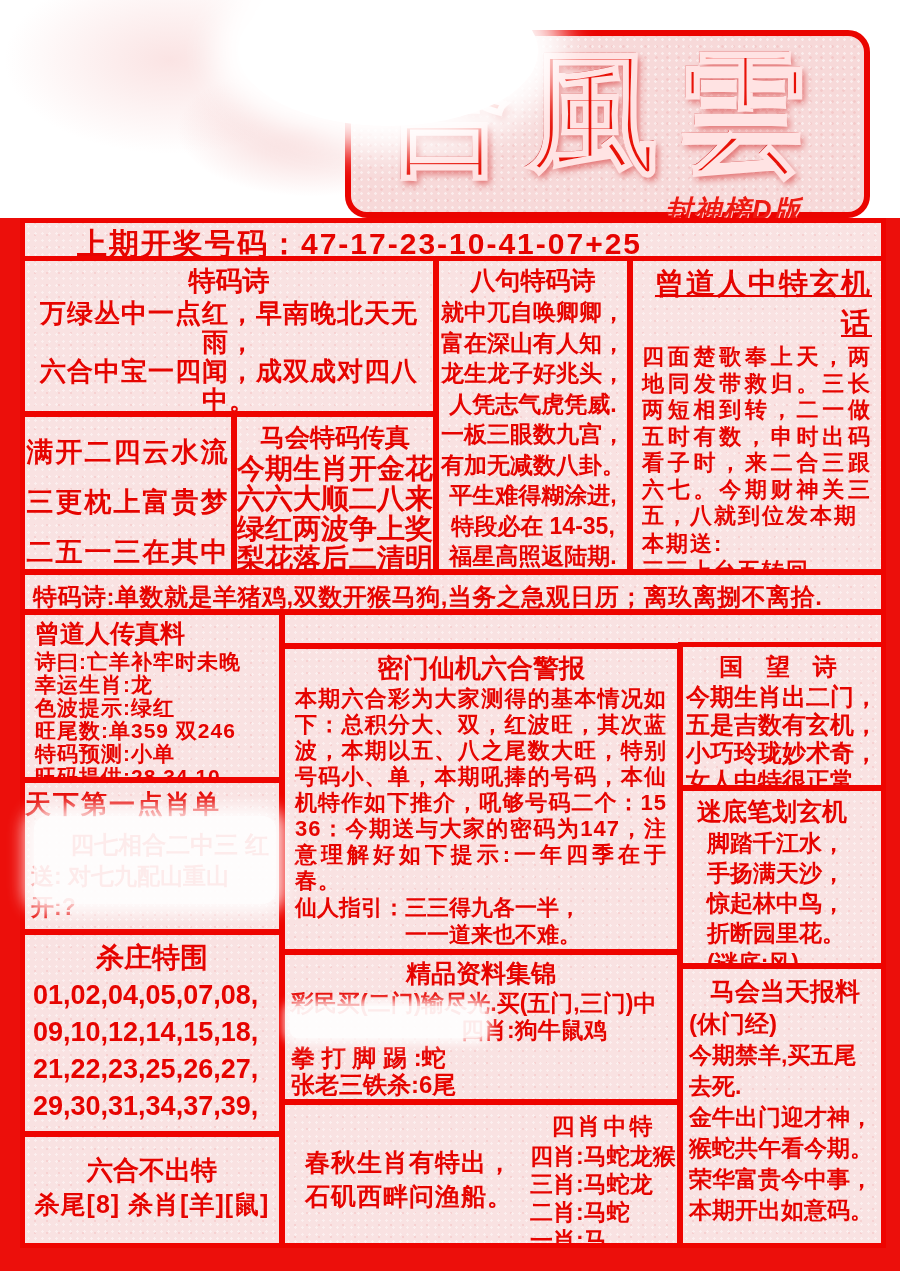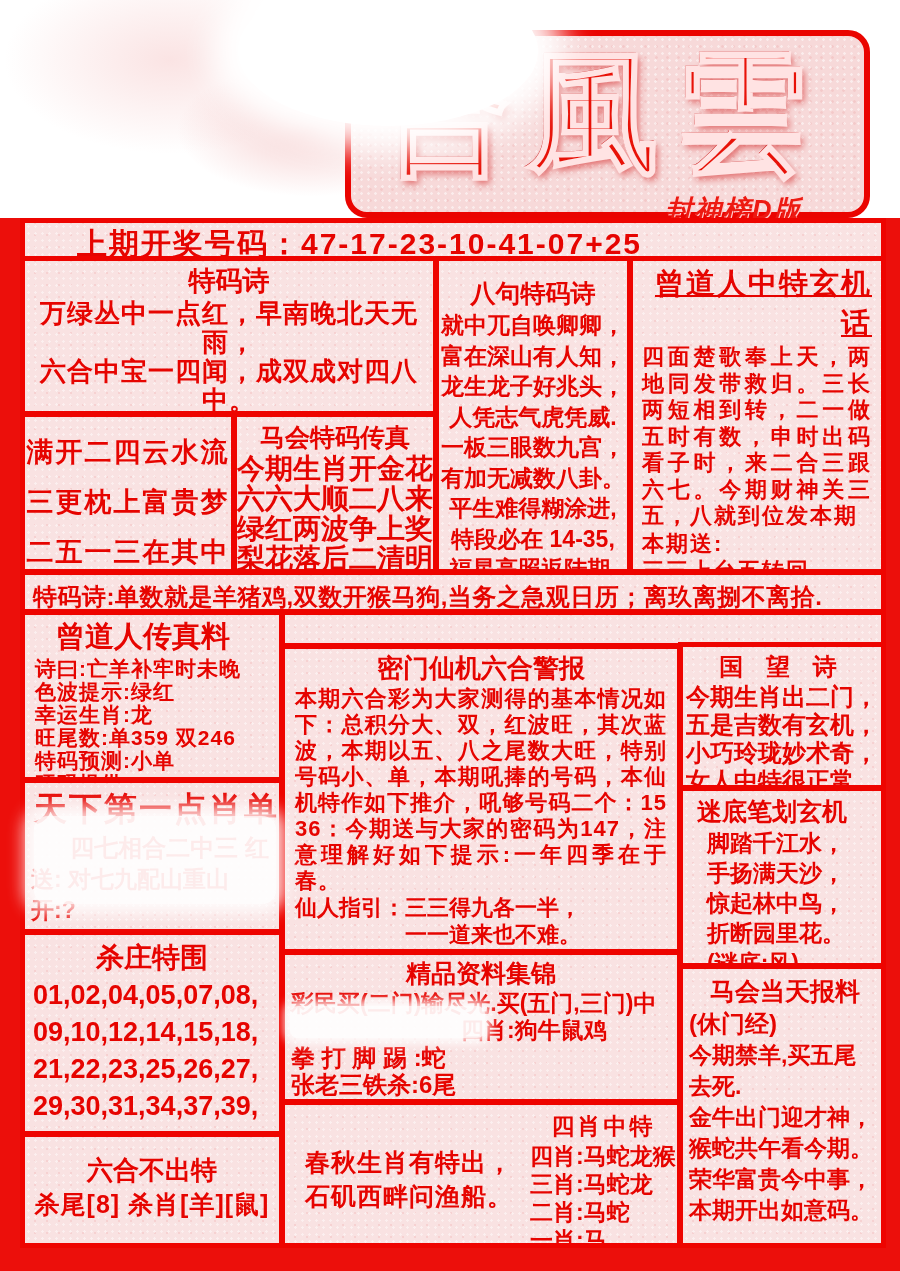--- a/index.html
+++ b/index.html
@@ -52,43 +52,43 @@
   .ctr{text-align:center;}
   .banner{left:20px;top:218px;width:866px;height:44px;font-size:30px;letter-spacing:2px;padding:1px 0 0 52px;}
   .c-tema{left:20px;top:256px;width:418px;height:160px;padding-top:2px;}
   .c-tema .t{font-size:27px;}
   .c-tema .ln{font-size:26px;line-height:29px;text-align:center;letter-spacing:1px;}
   .c-mankai{left:20px;top:412px;width:216px;height:162px;padding-top:10px;}
   .c-mankai .ln{font-size:27px;line-height:50px;text-align:center;letter-spacing:2px;}
   .c-machuan{left:232px;top:412px;width:206px;height:162px;padding-top:4px;}
   .c-machuan .t{font-size:25px;}
   .c-machuan .ln{font-size:28px;line-height:30px;text-align:center;}
-  .c-eight{left:434px;top:256px;width:198px;height:318px;padding-top:16px;}
+  .c-eight{left:434px;top:256px;width:198px;height:318px;padding-top:3px;}
   .c-eight .t{font-size:25px;}
   .c-eight .ln{font-size:23px;line-height:30.5px;text-align:center;}
   .c-xuanji{left:628px;top:256px;width:258px;height:318px;padding:3px 9px;}
   .c-xuanji .t{font-size:29px;text-align:right;letter-spacing:2px;text-decoration:underline;}
   .c-xuanji .body{font-size:22px;line-height:26.5px;text-align:justify;letter-spacing:2px;}
   .c-xuanji .ln{font-size:22px;line-height:27px;letter-spacing:2px;}
   .strip{left:20px;top:570px;width:866px;height:44px;font-size:24px;padding:6px 0 0 8px;letter-spacing:.5px;}
   .c-chuanzhen{left:20px;top:610px;width:264px;height:172px;padding:2px 0 0 10px;}
-  .c-chuanzhen .t{font-size:29px;text-align:center;padding-right:28px;}
+  .c-chuanzhen .t{font-size:25px;text-align:left;padding-right:28px;}
   .c-chuanzhen .ln{font-size:21px;line-height:23px;letter-spacing:1px;}
   .c-bose{left:280px;top:610px;width:606px;height:38px;font-size:25px;padding:2px 0 0 22px;white-space:pre;}
   .c-mimen{left:280px;top:644px;width:402px;height:310px;padding:2px 10px;}
   .c-mimen .t{font-size:26px;text-align:center;}
   .c-mimen .body{font-size:22px;line-height:26px;text-align:justify;letter-spacing:1px;}
   .c-mimen .pair{display:flex;}
   .c-mimen .lbl{font-size:22px;line-height:27px;white-space:nowrap;}
   .c-mimen .ln{font-size:22px;line-height:27px;}
   .c-guowang{left:678px;top:642px;width:208px;height:148px;padding-top:4px;}
   .c-guowang .t{font-size:24px;text-align:center;letter-spacing:8px;}
   .c-guowang .ln{font-size:24px;line-height:28px;text-align:center;}
   .c-tianxia{left:20px;top:778px;width:264px;height:156px;display:flex;flex-direction:column;padding:4px 0;}
-  .c-tianxia .t{font-size:33px;text-align:right;letter-spacing:2px;}
+  .c-tianxia .t{font-size:26px;text-align:left;letter-spacing:2px;}
   .c-tianxia .sp{flex:1;}
   .c-tianxia .l1{font-size:24px;text-align:right;padding-right:10px;}
   .c-tianxia .l2{font-size:23px;padding-left:6px;padding-bottom:2px;}
   .c-midi{left:678px;top:786px;width:208px;height:182px;padding:4px 0 0 24px;}
   .c-midi .t{font-size:25px;margin-left:-10px;}
   .c-midi .ln{font-size:23px;line-height:30px;}
   .c-shazhuang{left:20px;top:930px;width:264px;height:206px;padding:4px 0 0 8px;}
   .c-shazhuang .t{font-size:28px;text-align:center;padding-right:8px;}
   .c-shazhuang .ln{font-size:27px;line-height:37px;}
   .c-jingpin{left:280px;top:950px;width:402px;height:154px;padding:2px 6px;}
@@ -170,22 +170,22 @@
     <div class="ln">三三上台五转回，</div>
   </div>
 
   <div class="cell strip">
     <span>特码诗:单数就是羊猪鸡,双数开猴马狗,当务之急观日历；离玖离捌不离拾.</span>
   </div>
 
   <div class="cell c-chuanzhen">
     <div class="t">曾道人传真料</div>
     <div class="ln">诗曰:亡羊补牢时未晚</div>
+    <div class="ln">幸运生肖:龙</div>
     <div class="ln">色波提示:绿红</div>
-    <div class="ln">幸运生肖:龙</div>
     <div class="ln">旺尾数:单359 双246</div>
     <div class="ln">特码预测:小单</div>
     <div class="ln">旺码提供:28 34 10</div>
   </div>
 
   <div class="cell c-bose">
     
   </div>
 
   <div class="cell c-mimen">

